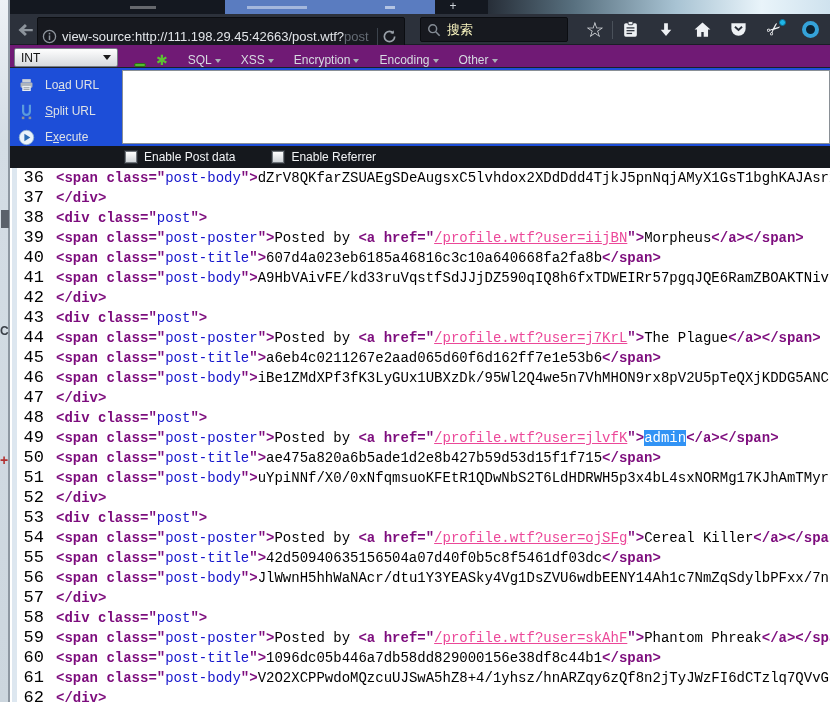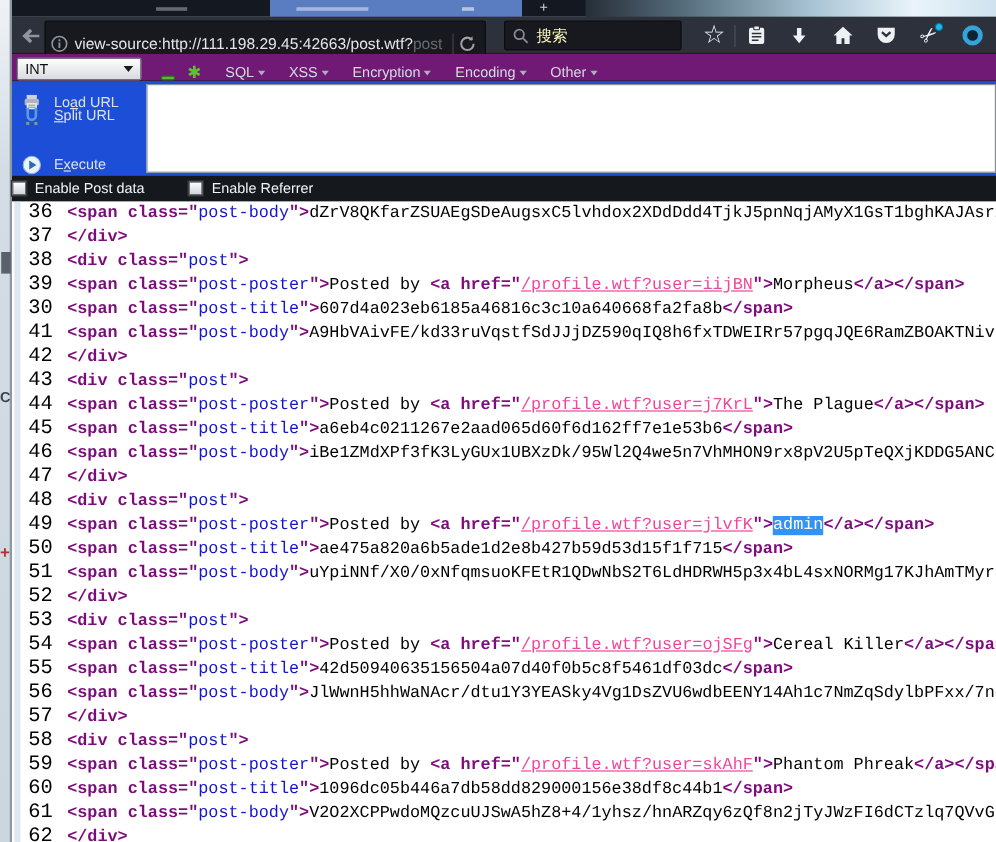--- a/index.html
+++ b/index.html
@@ -57,21 +57,21 @@
   .hackpanel { position:relative; height:78px; background:#1d4ed8; }
   .hb-btn { position:absolute; left:8px; height:20px; display:flex; align-items:center; gap:10px; color:#dde1e6; font-size:12px; }
   .hb-btn svg, .hb-btn .ic { flex:none; }
   .hb-textarea { position:absolute; left:112px; top:2px; right:0; height:74px; background:#fff; border:1px solid #8a9096; }
 
   
   .checkstrip { height:22px; background:#15181d; display:flex; align-items:center; font-size:12px; color:#f2f4f6; }
   .chk { width:12px; height:12px; background:linear-gradient(180deg,#ffffff,#cfd4d8); border:1px solid #70767c; outline:1px solid #2a2e34; margin-right:7px; flex:none; }
   .chk-label { white-space:nowrap; }
   .chk-group { display:flex; align-items:center; }
-  .chk-group.first { }
+  .chk-group.first { margin-left:115px; }
   .chk-group.second { margin-left:37px; }
 
   
   .source { position:absolute; left:0; top:168px; width:820px; height:534px; background:#fff; overflow:hidden; font-family:"Liberation Mono",monospace; font-size:14px; }
   .source::before { content:""; position:absolute; left:2px; top:0; bottom:0; width:5px; background:#dde7f0; }
   .src-line { height:20px; line-height:20px; display:flex; white-space:nowrap; }
   .src-num { width:34px; flex:none; text-align:right; color:#000000; font-size:17px; margin-right:12px; user-select:none; }
   .src-code { white-space:pre; overflow:hidden; }
   .tk-tag { color:#7d0c7d; font-weight:bold; }
   .tk-val { color:#1515cc; }
@@ -204,21 +204,21 @@
     <div class="hb-btn" style="top:7px;">
       <svg class="ic" width="17" height="17" viewBox="0 0 20 20">
           <rect x="5" y="2.5" width="10" height="4" fill="#cdd2d8"></rect>
           <rect x="3" y="6.5" width="14" height="6" rx="1.2" fill="#aeb5bd"></rect>
           <rect x="5" y="10.5" width="10" height="6" fill="#e9edf0"></rect>
           <rect x="6.5" y="12" width="7" height="1.2" fill="#9aa1a8"></rect>
           <rect x="6.5" y="14" width="7" height="1.2" fill="#9aa1a8"></rect>
         </svg>
       <span><span>Lo</span><u>a</u><span>d URL</span></span>
     </div>
-    <div class="hb-btn" style="top:18px;">
+    <div class="hb-btn" style="top:33px;">
       <svg class="ic" width="17" height="17" viewBox="0 0 20 20">
           <path d="M6 2v8a4 4 0 0 0 8 0V2" fill="none" stroke="#5b9bdc" stroke-width="2.6"></path>
           <rect x="4.5" y="16" width="3" height="3" fill="#8b9299"></rect>
           <rect x="12.5" y="16" width="3" height="3" fill="#8b9299"></rect>
         </svg>
       <span><span></span><u>S</u><span>plit URL</span></span>
     </div>
     <div class="hb-btn" style="top:59px;">
       <svg class="ic" width="17" height="17" viewBox="0 0 20 20">
           <circle cx="10" cy="10" r="8.5" fill="#eaf3fb" stroke="#8fb2cf" stroke-width="1"></circle>
@@ -251,21 +251,21 @@
       </div>
       <div class="src-line">
         <span class="src-num">38</span>
         <span class="src-code"><span class="tk-tag">&lt;div class="</span><span class="tk-val">post</span><span class="tk-tag">"&gt;</span></span>
       </div>
       <div class="src-line">
         <span class="src-num">39</span>
         <span class="src-code"><span class="tk-tag">&lt;span class="</span><span class="tk-val">post-poster</span><span class="tk-tag">"&gt;</span><span class="tk-text">Posted by </span><span class="tk-tag">&lt;a href="</span><span class="tk-link">/profile.wtf?user=iijBN</span><span class="tk-tag">"&gt;</span><span class="tk-text">Morpheus</span><span class="tk-tag">&lt;/a&gt;&lt;/span&gt;</span></span>
       </div>
       <div class="src-line">
-        <span class="src-num">30</span>
+        <span class="src-num">40</span>
         <span class="src-code"><span class="tk-tag">&lt;span class="</span><span class="tk-val">post-title</span><span class="tk-tag">"&gt;</span><span class="tk-text">607d4a023eb6185a46816c3c10a640668fa2fa8b</span><span class="tk-tag">&lt;/span&gt;</span></span>
       </div>
       <div class="src-line">
         <span class="src-num">41</span>
         <span class="src-code"><span class="tk-tag">&lt;span class="</span><span class="tk-val">post-body</span><span class="tk-tag">"&gt;</span><span class="tk-text">A9HbVAivFE/kd33ruVqstfSdJJjDZ590qIQ8h6fxTDWEIRr57pgqJQE6RamZBOAKTNivF1V</span></span>
       </div>
       <div class="src-line">
         <span class="src-num">42</span>
         <span class="src-code"><span class="tk-tag">&lt;/div&gt;</span></span>
       </div>

